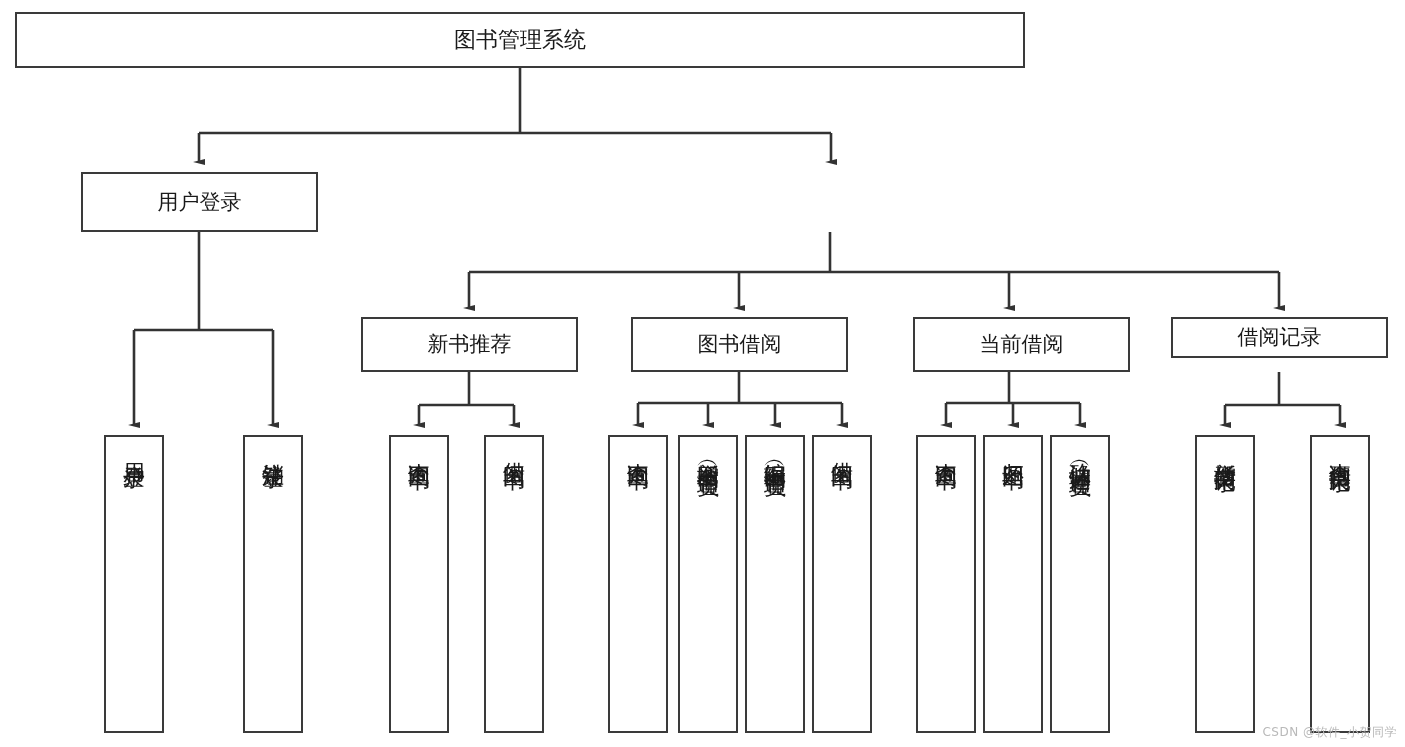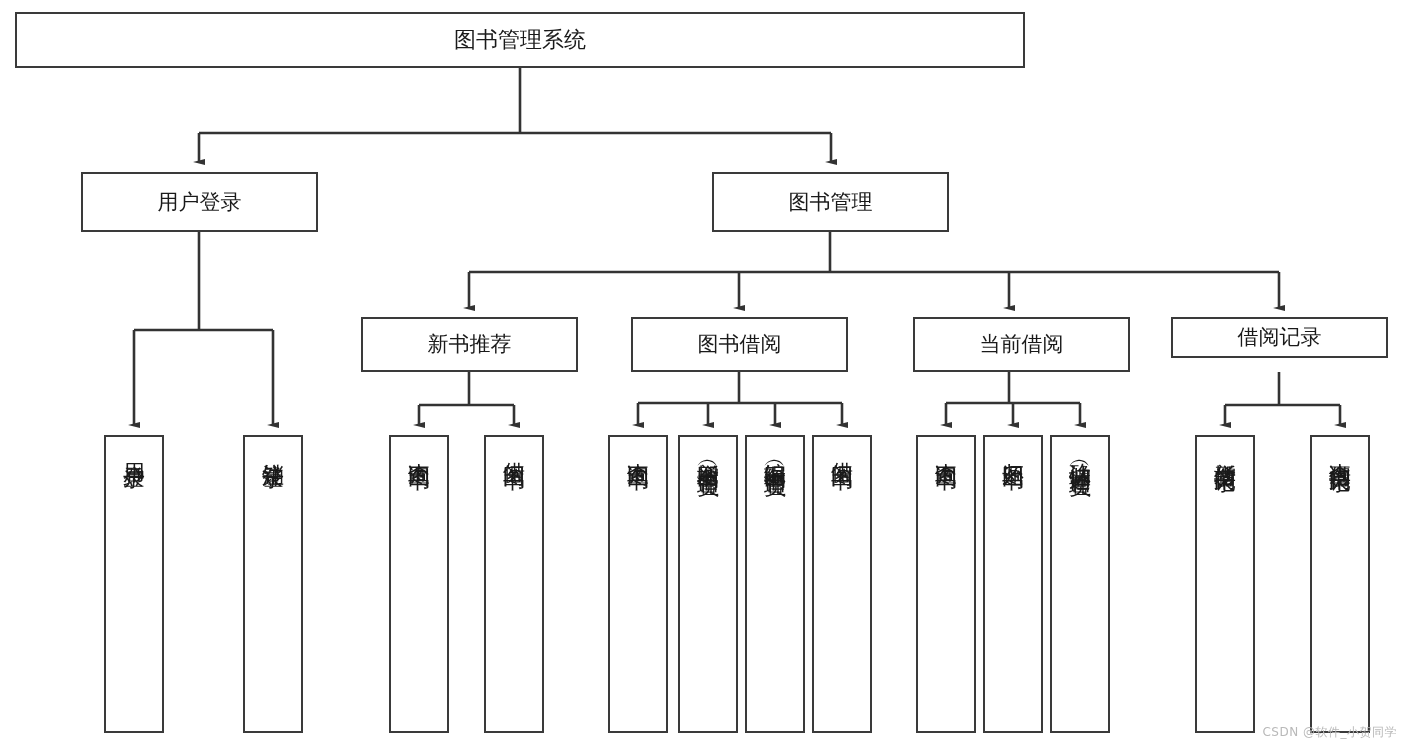--- a/index.html
+++ b/index.html
@@ -125,23 +125,20 @@
     </g>
   </svg>
 
   <div class="node horiz root" style="left:15px; top:12px; width:1010px; height:56px;">
     <span class="label">图书管理系统</span>
   </div>
 
   <div class="node horiz" style="left:81px; top:172px; width:237px; height:60px;">
     <span class="label">用户登录</span>
   </div>
-  <div class="node horiz" style="left:712px; top:172px; width:237px; height:60px;">
-    <span class="label">图书管理</span>
-  </div>
 
   <div class="node horiz" style="left:631px; top:317px; width:217px; height:55px;">
     <span class="label">图书借阅</span>
   </div>
   <div class="node horiz" style="left:361px; top:317px; width:217px; height:55px;">
     <span class="label">新书推荐</span>
   </div>
   <div class="node horiz" style="left:901px; top:317px; width:217px; height:55px;margin-left:12px;">
     <span class="label">当前借阅</span>
   </div>

